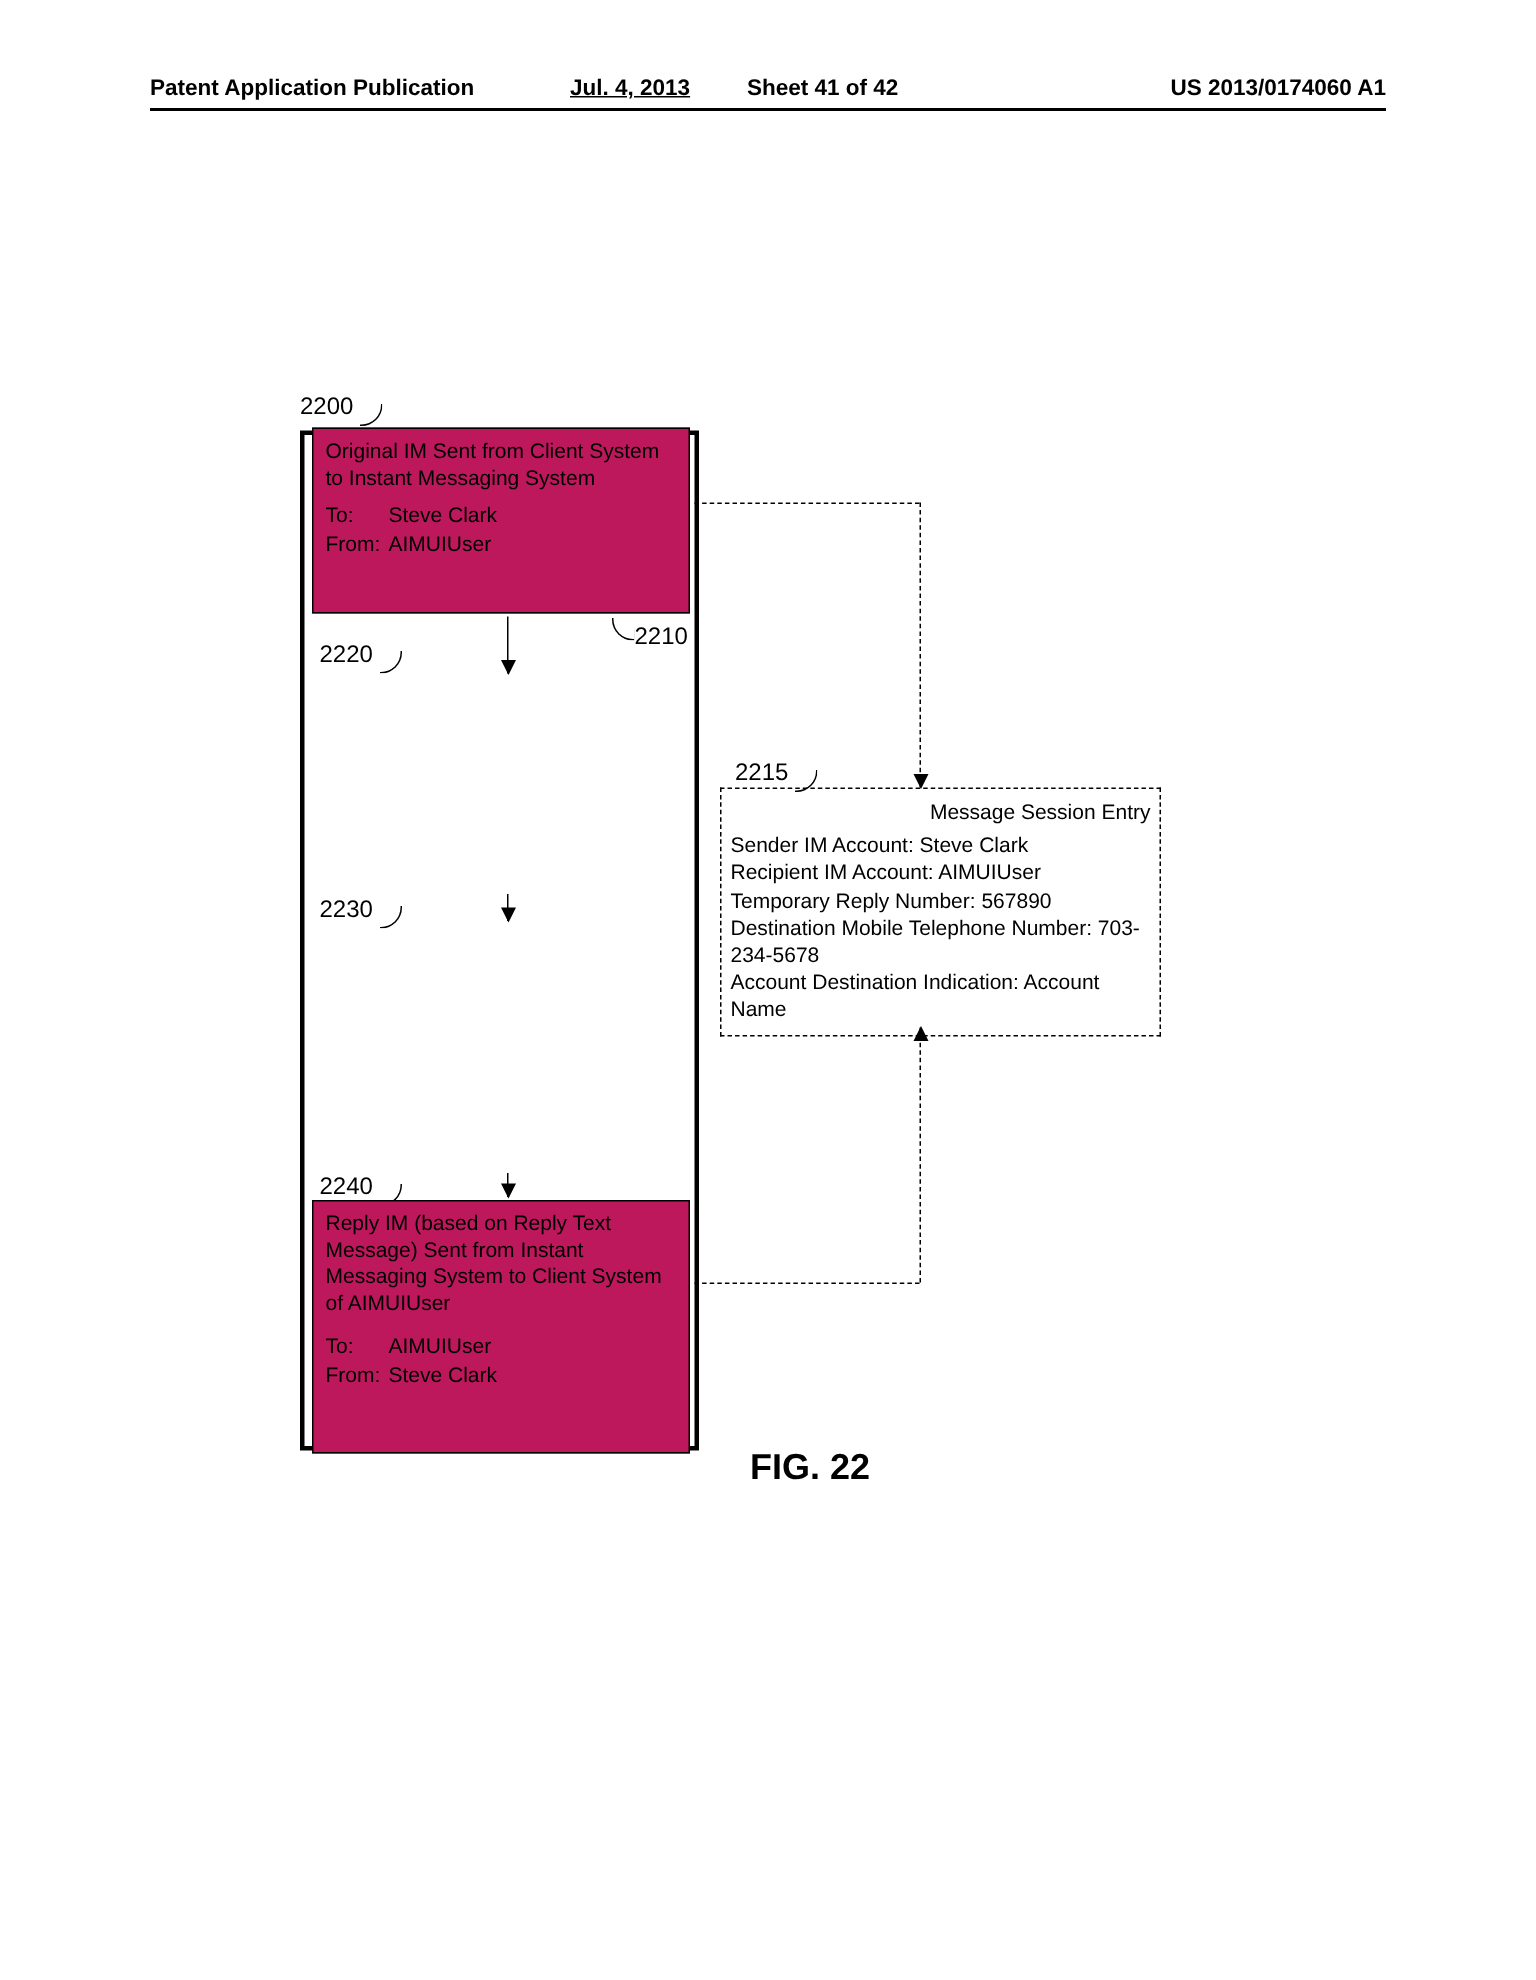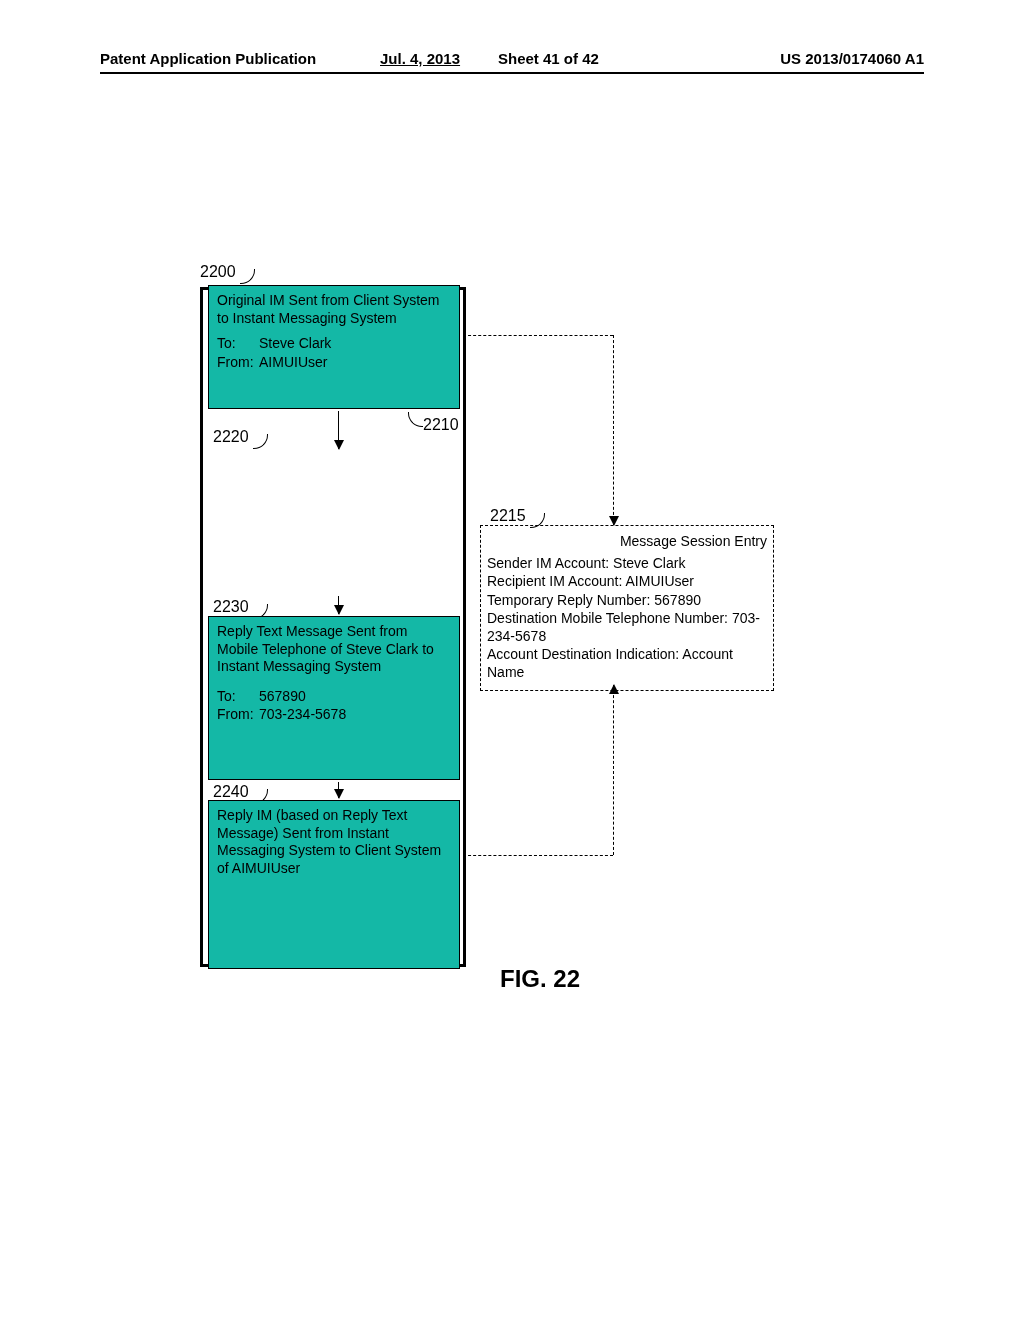--- a/index.html
+++ b/index.html
@@ -59,21 +59,21 @@
     left: 10px;
     width: 260px;
     top: 12px;
     height: 674px;
     background: #fff;
   }
 
   .inner-box {
     position: absolute;
     border: 1.5px solid #000;
-    background: #14b8a6;
+    background: #be185d;
     padding: 6px 8px;
     font-size: 14px;
     line-height: 1.25;
   }
   .box-2210 { left: 5px; top: -5px; width: 234px; height: 110px; }
   .box-2220 { left: 5px; top: 162px; width: 234px; height: 128px; }
   .box-2230 { left: 5px; top: 326px; width: 234px; height: 150px; }
   .box-2240 { left: 5px; top: 510px; width: 234px; height: 155px; }
 
   .to-from { margin-top: 8px; }
@@ -180,35 +180,32 @@
       <div class="leader-arc" style="left:50px; top:144px;"></div>
 
       <div class="arrow-down arr1"></div>
 
 
       <div class="ref-label" style="left:10px; top:308px;">2230</div>
       <div class="leader-arc" style="left:50px; top:314px;"></div>
 
       <div class="arrow-down arr2"></div>
 
-      <div class="inner-box box-2230">
-        <div>Reply Text Message Sent from Mobile Telephone of Steve Clark to Instant Messaging System</div>
-        <div class="to-from" style="margin-top:12px;">
-          <div><span class="to-label">To:</span><span>567890</span></div>
-          <div><span class="to-label">From:</span><span>703-234-5678</span></div>
-        </div>
-      </div>
 
       <div class="ref-label" style="left:10px; top:493px;">2240</div>
       <div class="leader-arc" style="left:50px; top:499px;"></div>
 
       <div class="arrow-down arr3"></div>
 
       <div class="inner-box box-2240">
         <div>Reply IM (based on Reply Text Message) Sent from Instant Messaging System to Client System of AIMUIUser</div>
+        <div class="to-from" style="margin-top:12px;">
+          <div><span class="to-label">To:</span><span>AIMUIUser</span></div>
+          <div><span class="to-label">From:</span><span>Steve Clark</span></div>
+        </div>
       </div>
     </div>
 
     <div class="ref-label" style="left:300px; top:232px;">2215</div>
     <div class="leader-arc" style="left:340px; top:238px;"></div>
 
     <div class="session-box">
       <div class="session-title">Message Session Entry</div>
       <div>Sender IM Account:  Steve Clark</div>
       <div>Recipient IM Account:  AIMUIUser</div>

